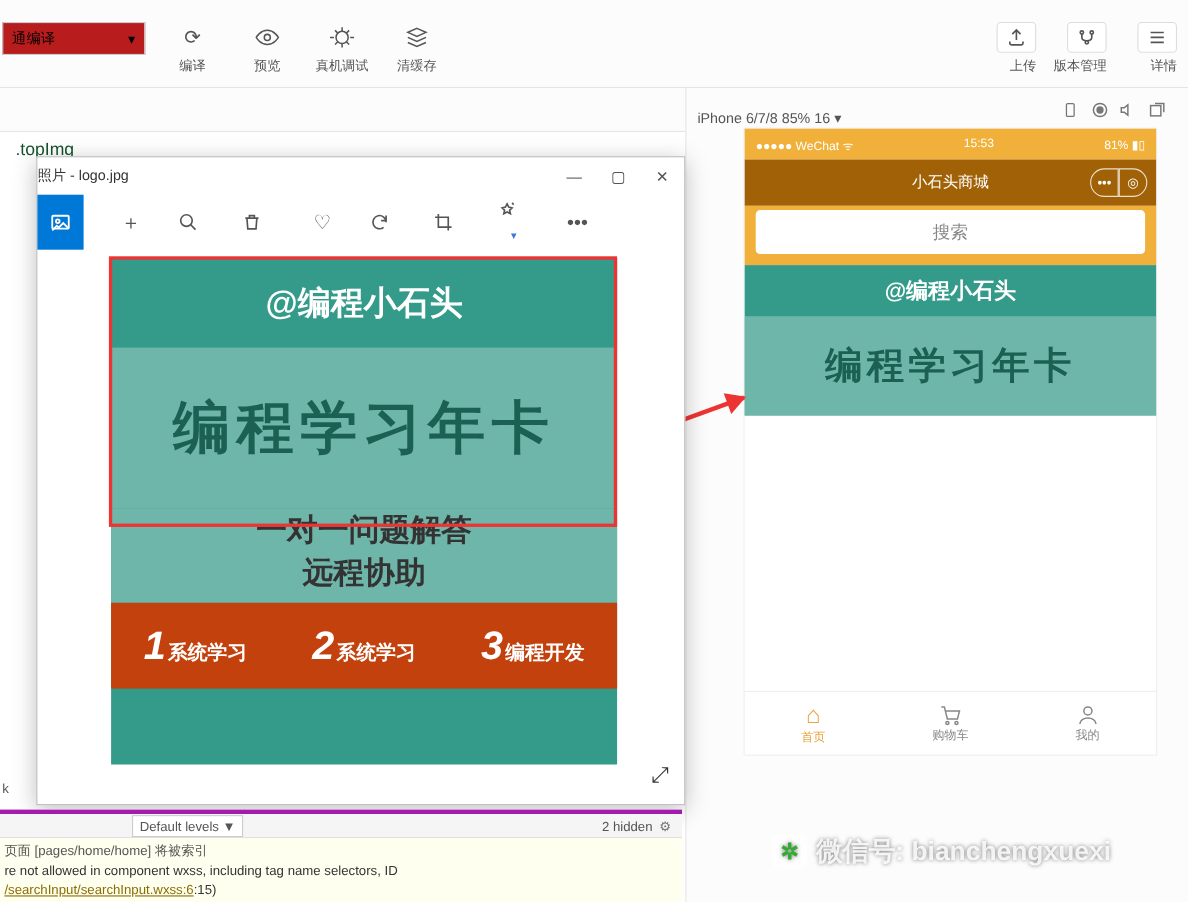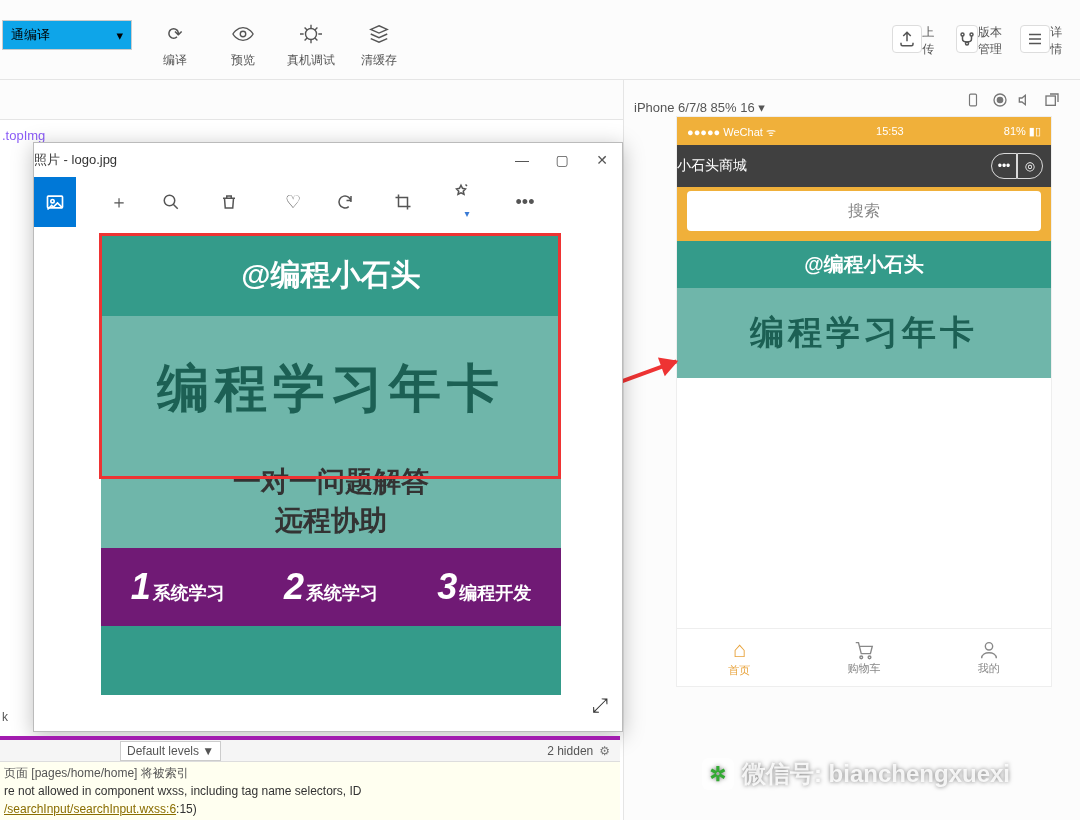--- a/index.html
+++ b/index.html
@@ -1,45 +1,45 @@
 <!DOCTYPE html>
 <html><head>
 <meta charset="utf-8">
 <style>
   * { box-sizing: border-box; margin: 0; padding: 0; font-family: "Microsoft YaHei", Arial, sans-serif; }
   body { width: 1080px; height: 820px; background: #fff; overflow: hidden; position: relative; }
 
   
   .top-toolbar { height: 80px; border-bottom: 1px solid #e5e5e5; display: flex; align-items: flex-start; padding-top: 20px; background: #fcfcfc; }
-  .compile-select { width: 130px; height: 30px; border: 1px solid #ccc; margin-left: 2px; font-size: 13px; display:flex; align-items:center; justify-content:space-between; padding: 0 8px; background:#0ea5e9;}
+  .compile-select { width: 130px; height: 30px; border: 1px solid #ccc; margin-left: 2px; font-size: 13px; display:flex; align-items:center; justify-content:space-between; padding: 0 8px; background:#b91c1c;}
   .toolbar-btns-left { display: flex; margin-left: 18px; gap: 18px; }
   .tb-btn { display:flex; flex-direction:column; align-items:center; width:50px; cursor:pointer;}
   .tb-btn .icon { height:28px; display:flex; align-items:center; justify-content:center; font-size:18px; color:#555;}
   .tb-btn .lbl { font-size:12px; color:#555; margin-top:4px;}
   .toolbar-btns-right { margin-left:auto; display:flex; gap:14px; margin-right:10px;}
-  .tb-btn-r { display:flex; flex-direction:row; align-items:center; width:50px; cursor:pointer;}
+  .tb-btn-r { display:flex; flex-direction:column; align-items:flex-end; width:50px; cursor:pointer;}
   .tb-btn-r .icon { height:28px; width:36px; border:1px solid #ddd; border-radius:4px; display:flex; align-items:center; justify-content:center; font-size:15px; color:#555; background:#fff;}
   .tb-btn-r .lbl { font-size:12px; color:#555; margin-top:4px;}
 
   
   .second-bar { height: 40px; border-bottom:1px solid #e5e5e5; display:flex; align-items:center; font-size:13px; color:#555; background:#fcfcfc;}
   .second-bar .spacer { flex:1;}
   .second-bar .panel-icon { width:20px; height:20px; border:1px solid #888; border-radius:2px; position:relative; margin-right:14px;}
   .second-bar .panel-icon::after{ content:""; position:absolute; right:4px; top:2px; bottom:2px; width:1px; background:#888;}
   .second-bar .dots { margin-right:20px; letter-spacing:2px; color:#555;}
 
   
   .right-panel { position:absolute; top:80px; left:623px; right:0; bottom:0; background:#fcfcfc; border-left:1px solid #e5e5e5;}
   .device-bar { height:40px; display:flex; align-items:center; padding:0 10px; font-size:13px; color:#555;}
   .device-bar .label { flex:1;margin-top:15px; }
   .device-bar .ico { width:26px; text-align:center; color:#777; font-size:14px;}
 
   .phone { position:absolute; left:52px; top:36px; width:376px; border:1px solid #eee; background:#fff;}
   .phone-statusbar { height:28px; background:#f0b03a; color:#fff; display:flex; align-items:center; font-size:11px; padding:0 10px; justify-content:space-between;}
-  .phone-title { height:42px; background:#404040; color:#fff; display:flex; align-items:center; font-size:14px; position:relative;}
+  .phone-title { height:42px; background:#a16207; color:#fff; display:flex; align-items:center; justify-content:center; font-size:14px; position:relative;}
   .capsule { position:absolute; right:8px; display:flex; gap:0; }
   .capsule span{ width:26px; height:26px; border:1px solid rgba(255,255,255,.8); display:flex; align-items:center; justify-content:center; font-size:12px; color:#fff;}
   .capsule span:first-child{ border-radius:14px 0 0 14px;}
   .capsule span:last-child{ border-radius:0 14px 14px 0;}
   .phone-search-wrap { background:#f0b03a; padding:4px 10px 10px;}
   .phone-search { height:40px; background:#fff; border-radius:4px; display:flex; align-items:center; justify-content:center; color:#888; font-size:16px;}
   .phone-card { width:100%;}
   .card-head { background:#349b8a; color:#fff; text-align:center; font-size:20px; padding:10px 0; font-weight:bold;}
   .card-mid { background:#6fb6aa; color:#1c6054; text-align:center; font-size:34px; font-weight:900; padding:22px 0; letter-spacing:4px; background-image:linear-gradient(#6fb6aa,#6fb6aa);}
   .phone-body { height:250px; background:#fff;}
@@ -55,21 +55,21 @@
   .pw-title .wbtn{ width:40px; text-align:center; color:#555; font-size:14px;}
   .pw-toolbar { height:50px; display:flex; align-items:center; gap:28px; padding-left:0;}
   .pw-toolbar .pwsel { width:42px; height:50px; background:#0078d7; display:flex; align-items:center; justify-content:center; color:#fff;}
   .pw-toolbar .pwi { width:30px; text-align:center; font-size:18px; color:#555;}
 
   .img-canvas { position:absolute; left:67px; top:92px; width:460px; height:460px; background:#349b8a;}
   .redbox { position:absolute; left:-2px; top:-2px; width:462px; height:246px; border:3px solid #e33;}
   .ic-head { background:#349b8a; color:#fff; text-align:center; font-size:30px; font-weight:bold; padding:20px 0;}
   .ic-mid { background:#6fb6aa; color:#1c6054; text-align:center; font-size:52px; font-weight:900; padding:38px 0; letter-spacing:6px;}
   .ic-sub { background:#6fb6aa; color:#333; text-align:center; font-size:28px; font-weight:bold; line-height:1.4; padding-bottom:8px;}
-  .ic-foot { background:#701a75; color:#fff; display:flex; justify-content:space-around; align-items:center; font-size:18px; font-weight:bold; height:78px;}
+  .ic-foot { background:#c2410c; color:#fff; display:flex; justify-content:space-around; align-items:center; font-size:18px; font-weight:bold; height:78px;}
   .ic-foot b{ font-size:36px; font-style:italic; margin-right:2px;}
   .expand-icon { position:absolute; right:14px; bottom:14px; font-size:20px; color:#333;}
 
   
   .arrow { position:absolute; left:560px; top:380px; transform:rotate(-20deg);}
   .arrow-line { width:120px; height:4px; background:#e33; position:relative;}
   .arrow-line::after{ content:""; position:absolute; right:-2px; top:-8px; border-left:18px solid #e33; border-top:10px solid transparent; border-bottom:10px solid transparent;}
   .red-caret { position:absolute; left:609px; top:468px; width:6px; height:20px; background:#e33;}
 
   
@@ -160,21 +160,21 @@
       <span class="lbl">详情</span>
     </div>
   </div>
 </div>
 
 <div class="second-bar">
   <span class="spacer"></span>
   <span class="panel-icon"></span>
   <span class="dots">•••</span>
 </div>
-<div class="left-label" style="position:absolute;left:2px;top:128px;font-size:13px;color:#8b5cf6;">.topImg</div>
+<div class="left-label" style="position:absolute;left:14px;top:128px;font-size:16px;color:#14532d;">.topImg</div>
 <div class="code-ref">k</div>
 
 <div class="right-panel">
   <div class="device-bar">
     <span class="label">iPhone 6/7/8 85% 16 ▾</span>
     <span class="ico">
       <svg width="14" height="18" viewBox="0 0 24 24" fill="none" stroke="#777" stroke-width="2">
           <rect x="6" y="2" width="12" height="20" rx="2"></rect>
         </svg>
     </span>

